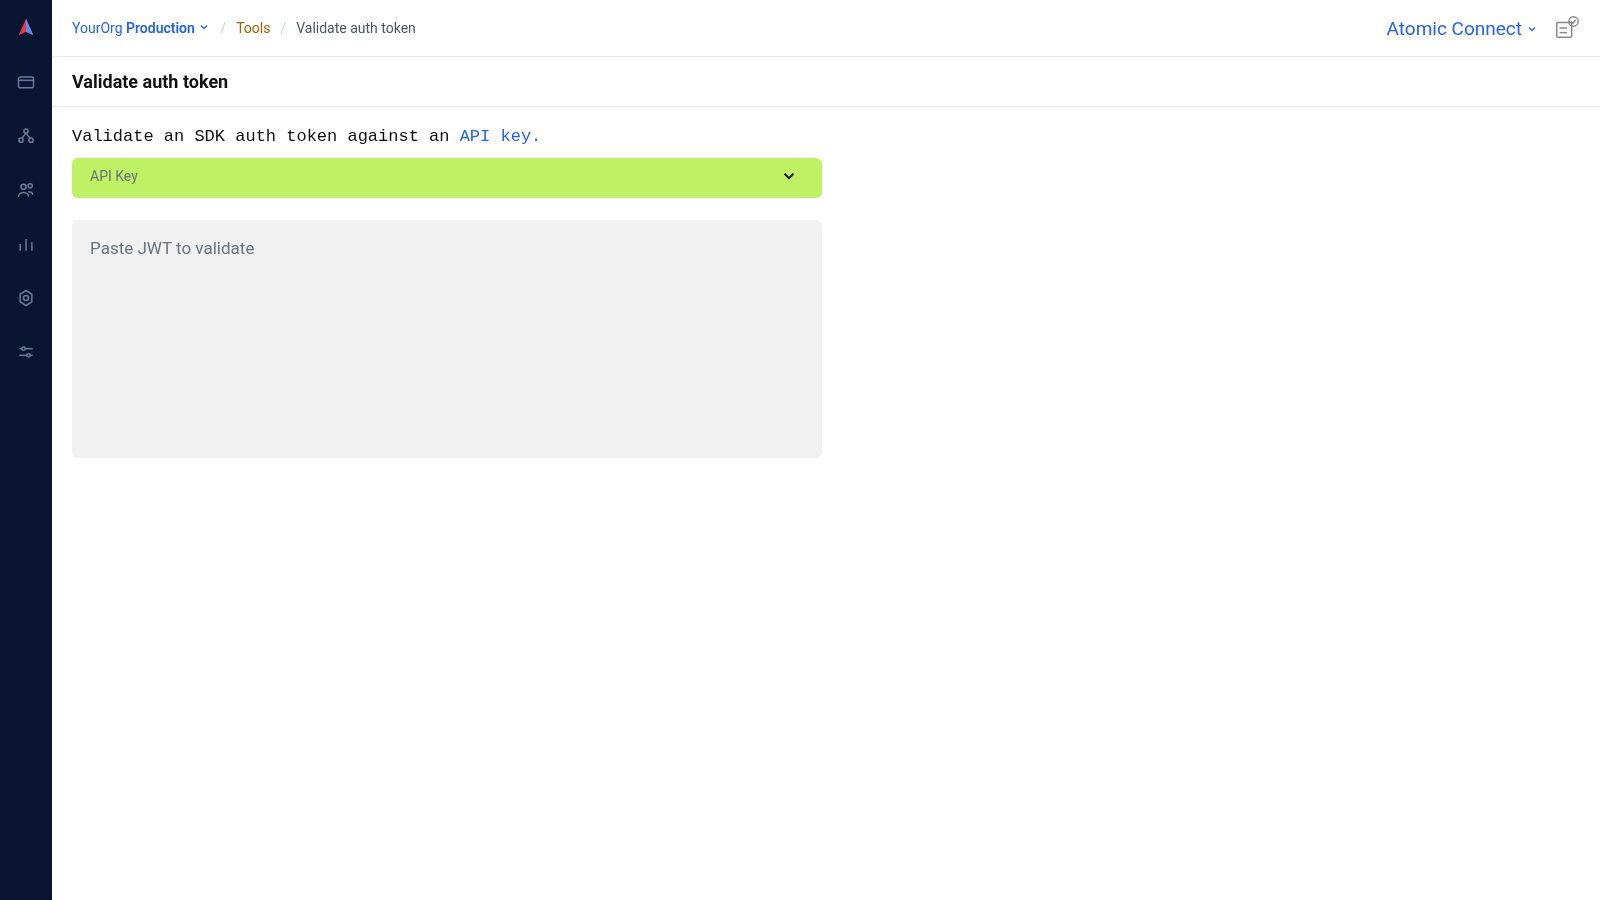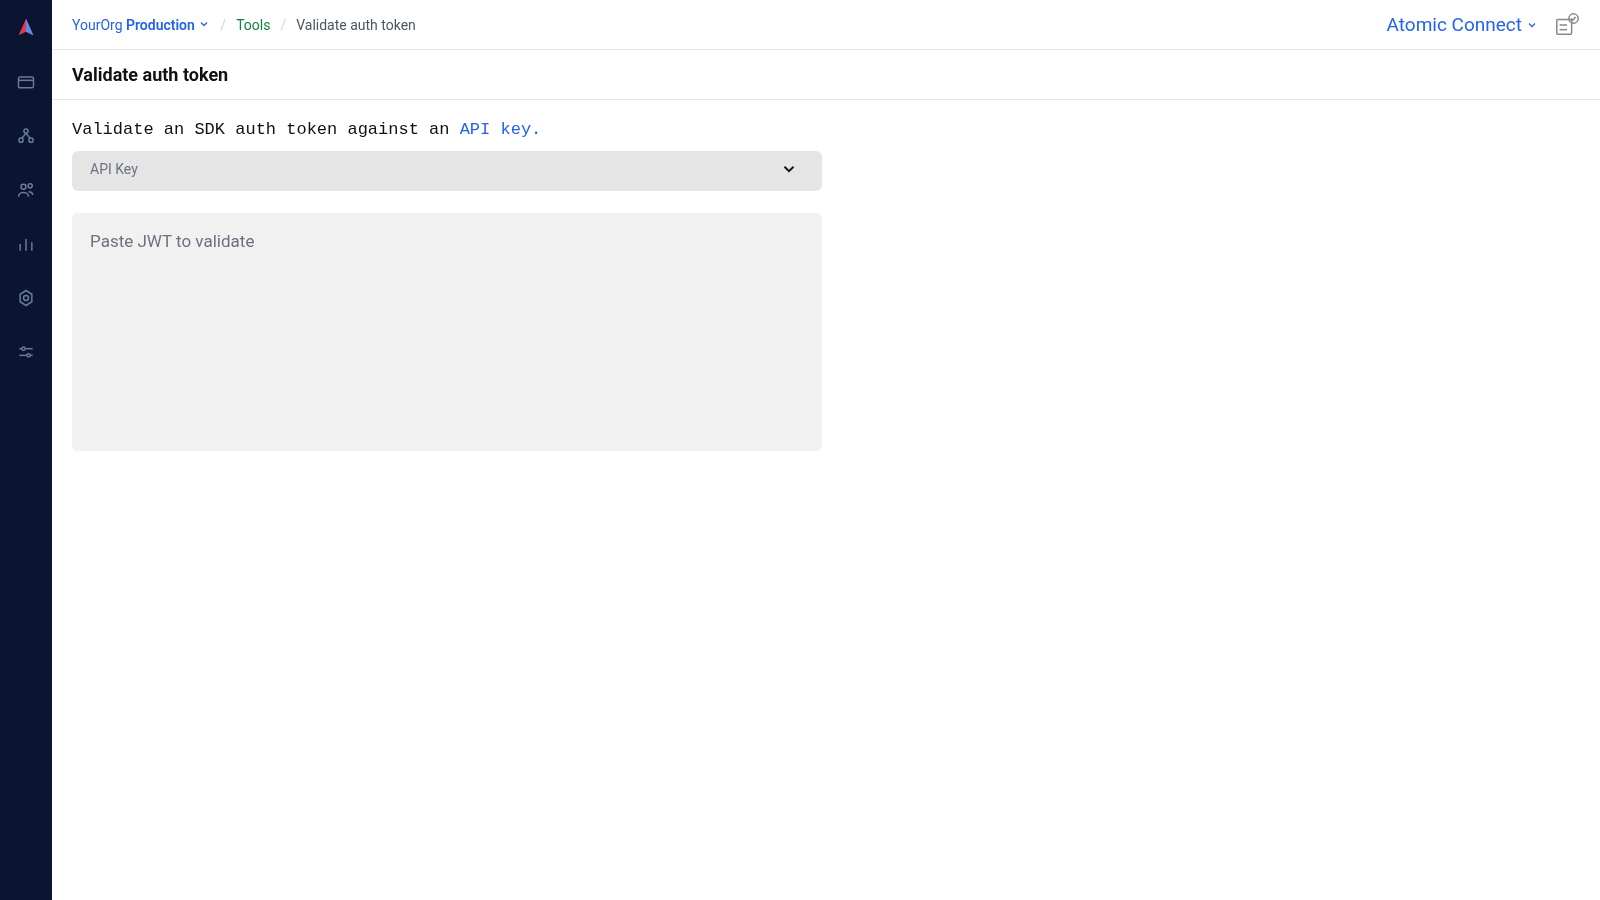--- a/index.html
+++ b/index.html
@@ -37,21 +37,21 @@
     .logo-icon {
       width: 22px;
       height: 22px;
     }
     .main {
       flex: 1;
       display: flex;
       flex-direction: column;
     }
     .topbar {
-      height: 50px;
+      height: 57px;
       border-bottom: 1px solid #e5e7eb;
       display: flex;
       align-items: center;
       padding: 0 20px;
       justify-content: space-between;
     }
     .breadcrumb {
       display: flex;
       align-items: center;
       font-size: 14px;
@@ -66,21 +66,21 @@
     }
     .breadcrumb .chev {
       color: #2563eb;
       display: inline-flex;
       align-items: center;
     }
     .breadcrumb .sep {
       color: #cbd5e1;
     }
     .breadcrumb .path {
-      color: #15803d;
+      color: #a16207;
     }
     .breadcrumb .path-current {
       color: #4b5563;
     }
     .topbar-right {
       display: flex;
       align-items: center;
       gap: 16px;
     }
     .connect-link {
@@ -117,21 +117,21 @@
       font-family: Liberation Mono, monospace;
     }
     .description a {
       color: #2563eb;
       text-decoration: none;
     }
     .form-area {
       width: 750px;
     }
     .select-box {
-      background: #e5e5e5;
+      background: #bef264;
       border-radius: 6px;
       padding: 10px 30px 12px 18px;
       position: relative;
       cursor: pointer;
       margin-bottom: 22px;
     }
     .select-label {
       font-size: 14px;
       color: #6b7280;
       margin-bottom: 2px;

